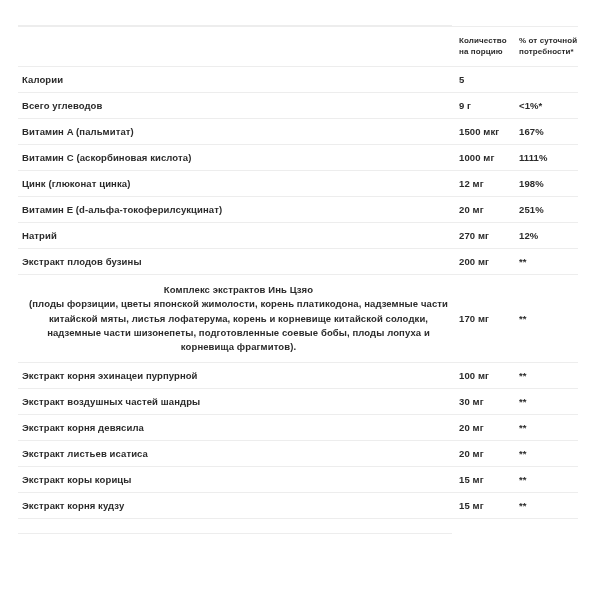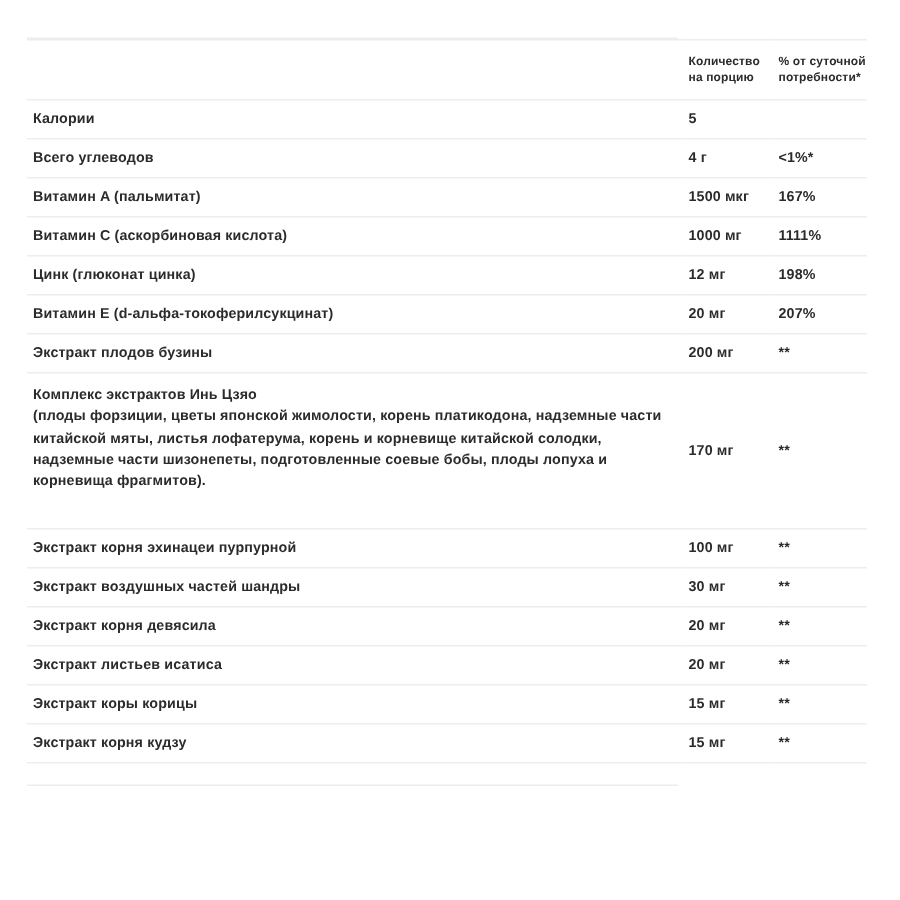--- a/index.html
+++ b/index.html
@@ -71,21 +71,21 @@
   }
   table.facts thead th.h-name { border-top: 1px solid #ededed; }
   table.facts tbody tr:last-child td { border-bottom: 1px solid #ededed; margin-left: 28px; }
 
   td.name .title { display: block; }
   td.name .sub {
     display: block;
     font-weight: 700;
     line-height: 1.5;
   }
-  td.name.multiline { padding-top: 8px; padding-bottom: 24px; line-height: 1.5; }
+  td.name.multiline { padding-top: 8px; padding-bottom: 8px; line-height: 1.5; text-align: center; }
 
   
   .after-rule {
     height: 0;
     border-top: 1px solid #ededed;
     width: 434px;
     margin: 14px 0 0 0;
   }
 </style>
 </head>
@@ -114,21 +114,21 @@
           <td class="name">
             <span class="title">Калории</span>
           </td>
           <td>5</td>
           <td></td>
         </tr>
         <tr>
           <td class="name">
             <span class="title">Всего углеводов</span>
           </td>
-          <td>4 г</td>
+          <td>9 г</td>
           <td>&lt;1%*</td>
         </tr>
         <tr>
           <td class="name">
             <span class="title">Витамин A (пальмитат)</span>
           </td>
           <td>1500 мкг</td>
           <td>167%</td>
         </tr>
         <tr>
@@ -143,21 +143,28 @@
             <span class="title">Цинк (глюконат цинка)</span>
           </td>
           <td>12 мг</td>
           <td>198%</td>
         </tr>
         <tr>
           <td class="name">
             <span class="title">Витамин E (d-альфа-токоферилсукцинат)</span>
           </td>
           <td>20 мг</td>
-          <td>207%</td>
+          <td>251%</td>
+        </tr>
+        <tr>
+          <td class="name">
+            <span class="title">Натрий</span>
+          </td>
+          <td>270 мг</td>
+          <td>12%</td>
         </tr>
         <tr>
           <td class="name">
             <span class="title">Экстракт плодов бузины</span>
           </td>
           <td>200 мг</td>
           <td>**</td>
         </tr>
         <tr>
           <td class="name multiline">

